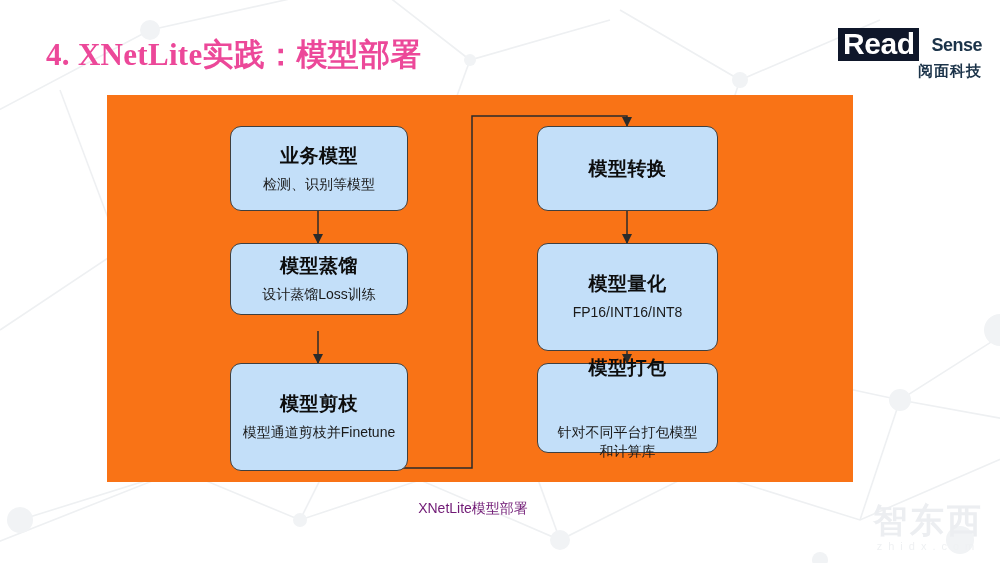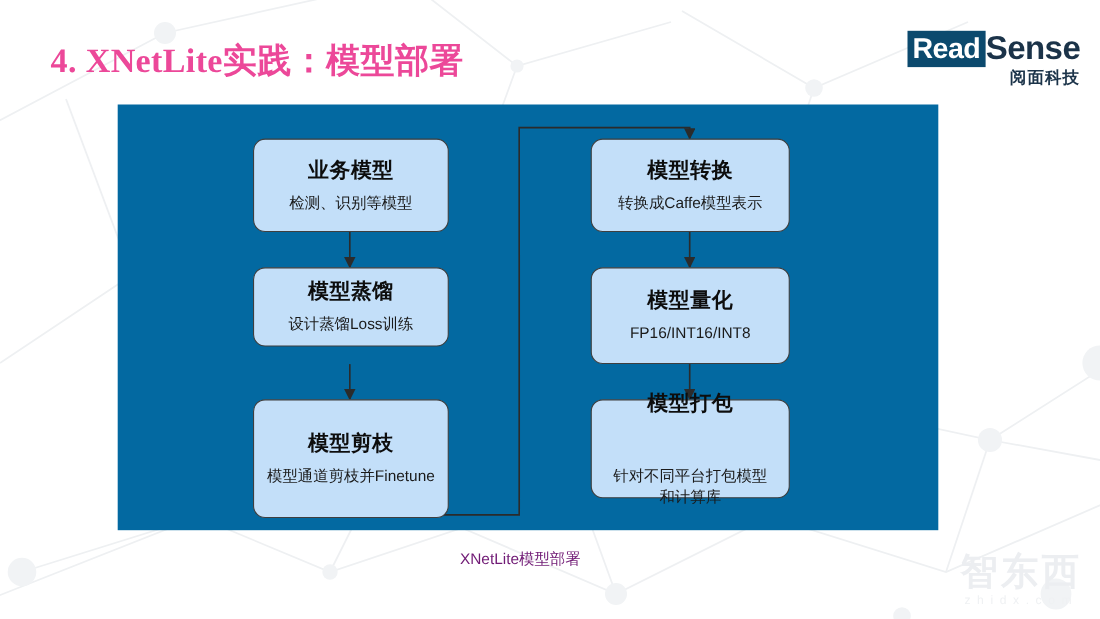--- a/index.html
+++ b/index.html
@@ -16,36 +16,36 @@
   #slide-title{
     position:absolute;left:46px;top:34px;z-index:5;
     font-family:"Liberation Serif","DejaVu Serif",serif;
     font-weight:bold;font-size:31px;color:#ec4899;letter-spacing:0.3px;
     white-space:nowrap;
   }
 
   #brand-logo{position:absolute;right:18px;top:28px;z-index:5;text-align:right;}
   #brand-logo .logo-row{display:flex;align-items:center;justify-content:flex-end;}
   #brand-logo .logo-read{
-    background:#0c4a6e;color:#ffffff;font-weight:bold;font-size:26px;
+    background:#0f172a;color:#ffffff;font-weight:bold;font-size:30px;
     line-height:30px;padding:1px 5px 2px 5px;letter-spacing:-0.5px;
   }
   #brand-logo .logo-sense{
-    color:#1b3349;font-weight:bold;font-size:30px;line-height:30px;
-    padding-left:0;letter-spacing:-0.5px;
+    color:#1b3349;font-weight:bold;font-size:18px;line-height:30px;
+    padding-left:12px;letter-spacing:-0.5px;
   }
   #brand-logo .logo-cn{
     color:#1b3349;font-weight:bold;font-size:15px;line-height:18px;
     margin-top:1px;letter-spacing:1px;
   }
 
   
   #diagram-panel{
     position:absolute;left:107px;top:95px;width:746px;height:387px;
-    background:#0369a1;z-index:3;
+    background:#f97316;z-index:3;
   }
 
   
   #connectors{position:absolute;left:0;top:0;width:746px;height:387px;}
 
   
   .flow-box{
     position:absolute;
     background:#c3dff9;
     border:1.4px solid #3f3f3f;
@@ -161,24 +161,23 @@
     <div class="box-sub">设计蒸馏Loss训练</div>
   </div>
 
   <div class="flow-box" style="left:123px;top:268px;width:178px;height:108px;">
     <div class="box-title">模型剪枝</div>
     <div class="box-sub">模型通道剪枝并Finetune</div>
   </div>
 
   <div class="flow-box" style="left:430px;top:31px;width:181px;height:85px;">
     <div class="box-title">模型转换</div>
-    <div class="box-sub">转换成Caffe模型表示</div>
   </div>
 
-  <div class="flow-box" style="left:430px;top:148px;width:181px;height:88px;">
+  <div class="flow-box" style="left:430px;top:148px;width:181px;height:108px;">
     <div class="box-title">模型量化</div>
     <div class="box-sub">FP16/INT16/INT8</div>
   </div>
 
   <div class="flow-box" style="left:430px;top:268px;width:181px;height:90px;gap:36px;">
     <div class="box-title">模型打包</div>
     <div class="box-sub" style="max-width:150px;">针对不同平台打包模型和计算库</div>
   </div>
 
 </div>

